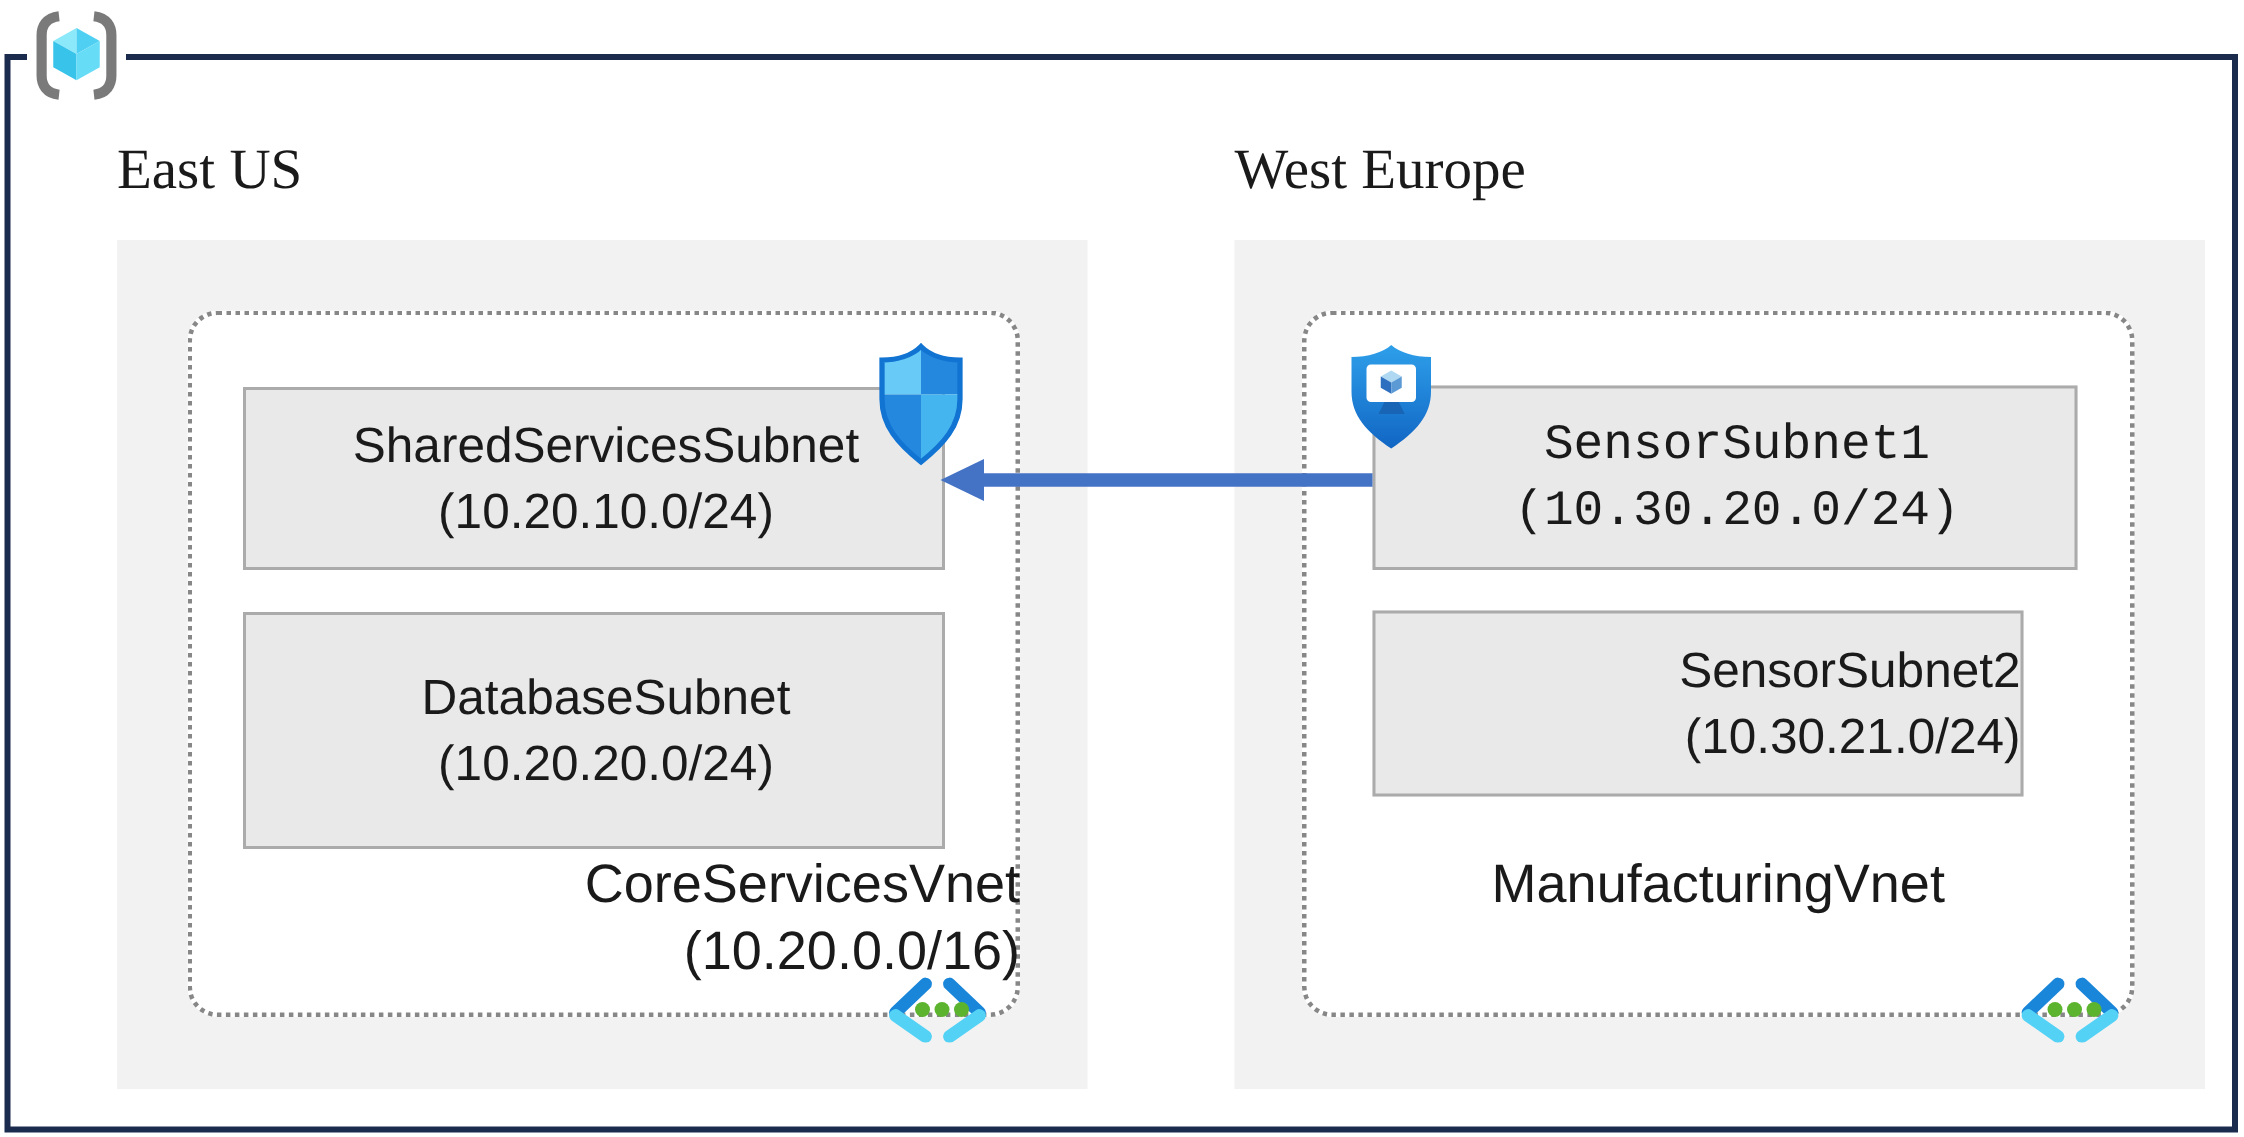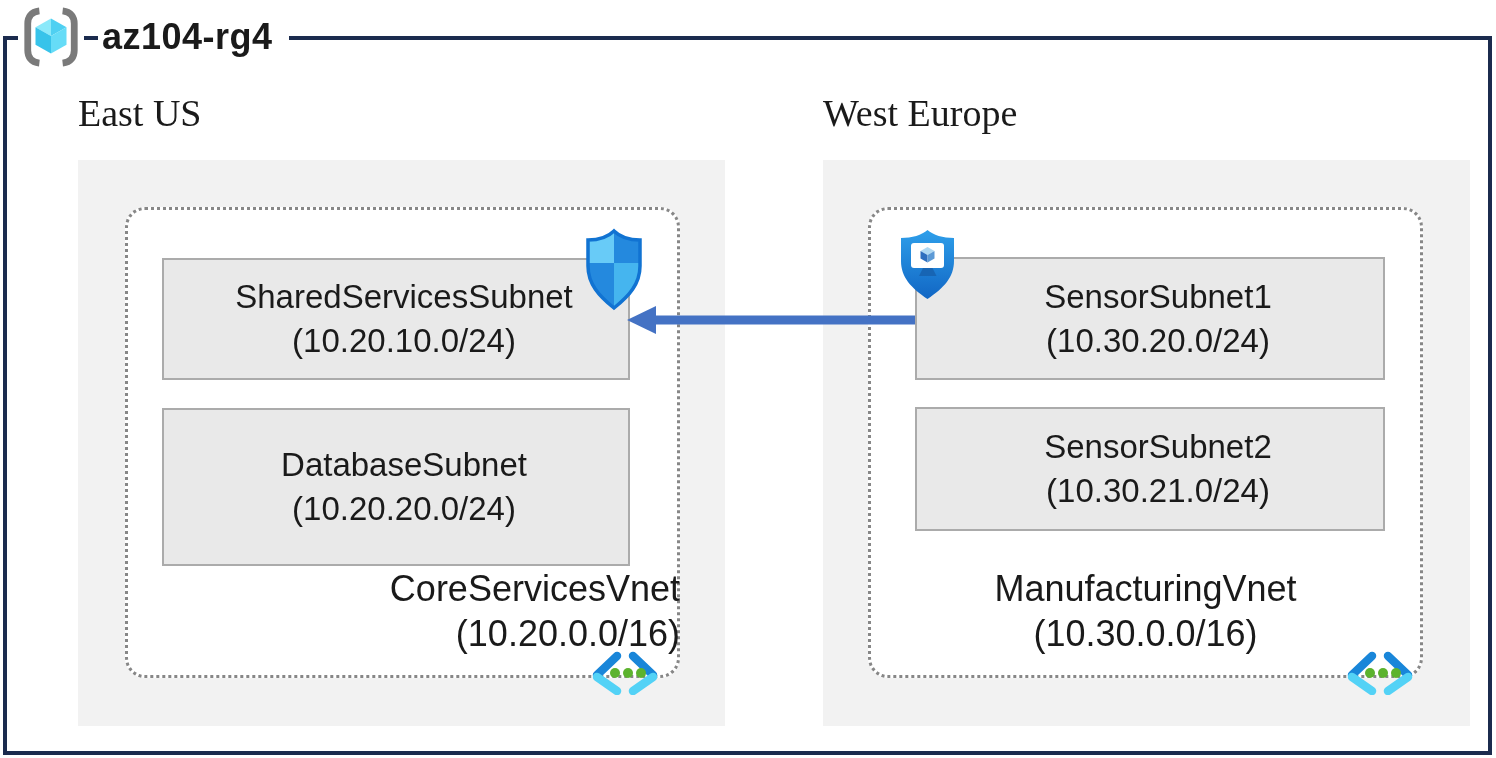--- a/index.html
+++ b/index.html
@@ -46,22 +46,22 @@
   .subnet{
     position:absolute;box-sizing:border-box;
     background:#E9E9E9;border:2px solid #ABABAB;
     display:flex;flex-direction:column;justify-content:center;
     text-align:center;font-size:33px;line-height:44px;
     z-index:2;
     padding-left:16px;
   }
   .subnet.e1{left:162px;top:258px;width:468px;height:122px;}
   .subnet.e2{left:162px;top:408px;width:468px;height:158px;}
-  .subnet.w1{left:915px;top:257px;width:470px;height:123px;}
-  .subnet.w2{left:915px;top:407px;width:470px;height:124px;}
+  .subnet.w1{left:915px;top:257px;width:470px;height:123px;font-family:Liberation Mono, monospace;}
+  .subnet.w2{left:915px;top:407px;width:434px;height:124px;text-align:right;}
   .vnet-label{
     position:absolute;top:566px;width:555px;text-align:center;
     font-size:36px;line-height:45px;z-index:2;
   }
   .vnet-label.east{left:125px;text-align:right;}
   .vnet-label.west{left:868px;}
   .icon-abs{position:absolute;z-index:5;display:block;}
   #nsg-shield{left:585px;top:228px;}
   #asg-shield{left:898px;top:228px;}
   #vnet-icon-east{left:590px;top:651px;}
@@ -79,21 +79,20 @@
     <span class="rg-icon-wrap">
       <svg width="62" height="62" viewBox="0 0 64 64">
         <path d="M20,5 C11,6 8,12 8,18 L8,46 C8,52 11,58 20,59" fill="none" stroke="#7A7A7A" stroke-width="7"></path>
         <path d="M44,5 C53,6 56,12 56,18 L56,46 C56,52 53,58 44,59" fill="none" stroke="#7A7A7A" stroke-width="7"></path>
         <polygon points="16,22 32,13 32,31" fill="#8BE9FA"></polygon>
         <polygon points="32,13 48,22 32,31" fill="#4FD0F2"></polygon>
         <polygon points="16,22 32,31 32,49 16,40" fill="#37C3EA"></polygon>
         <polygon points="48,22 32,31 32,49 48,40" fill="#66DCF7"></polygon>
       </svg>
     </span>
-    <span class="rg-title">az104-rg4</span>
   </div>
 
   <div class="region east"></div>
   <div class="region west"></div>
 
   <div class="region-title east">East US</div>
   <div class="region-title west">West Europe</div>
 
   <div class="vnet-box east"></div>
   <div class="vnet-box west"></div>
@@ -115,21 +114,20 @@
     <div>SensorSubnet2</div>
     <div>(10.30.21.0/24)</div>
   </div>
 
   <div class="vnet-label east">
     <div>CoreServicesVnet</div>
     <div>(10.20.0.0/16)</div>
   </div>
   <div class="vnet-label west">
     <div>ManufacturingVnet</div>
-    <div>(10.30.0.0/16)</div>
   </div>
 
   <svg id="nsg-shield" class="icon-abs" width="58" height="84" viewBox="0 0 58 84">
     <defs>
       <clipPath id="nsgClip">
         <path d="M29,3 C23,9 13,12 3,12 L3,38 C3,56 14,68 29,80 C44,68 55,56 55,38 L55,12 C45,12 35,9 29,3 Z"></path>
       </clipPath>
     </defs>
     <g clip-path="url(#nsgClip)">
       <rect x="0" y="0" width="29" height="35" fill="#68CBF7"></rect>

